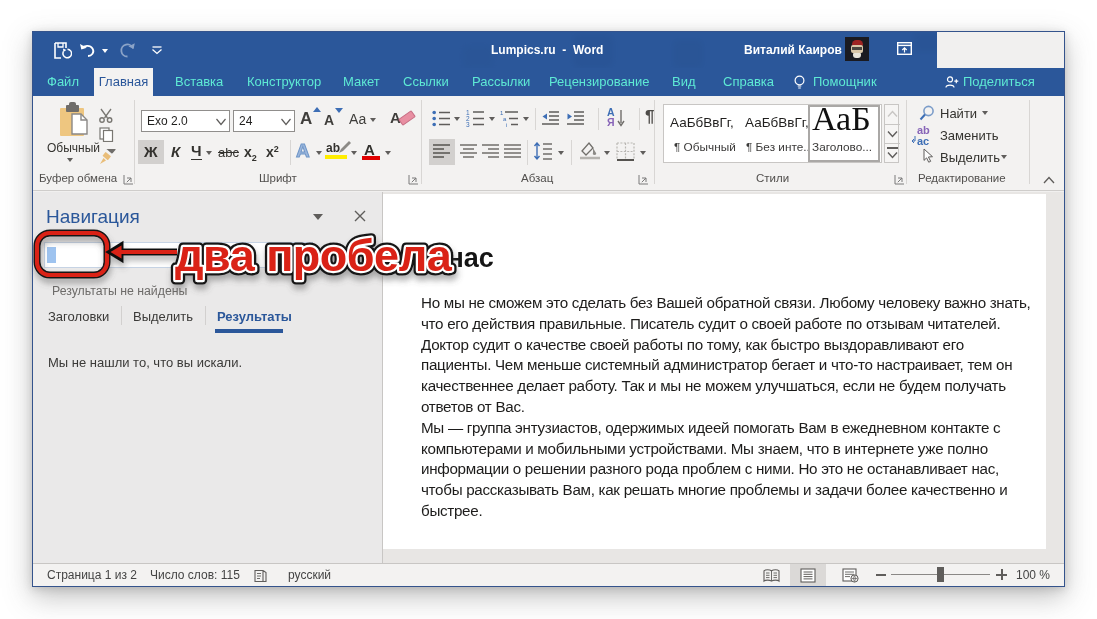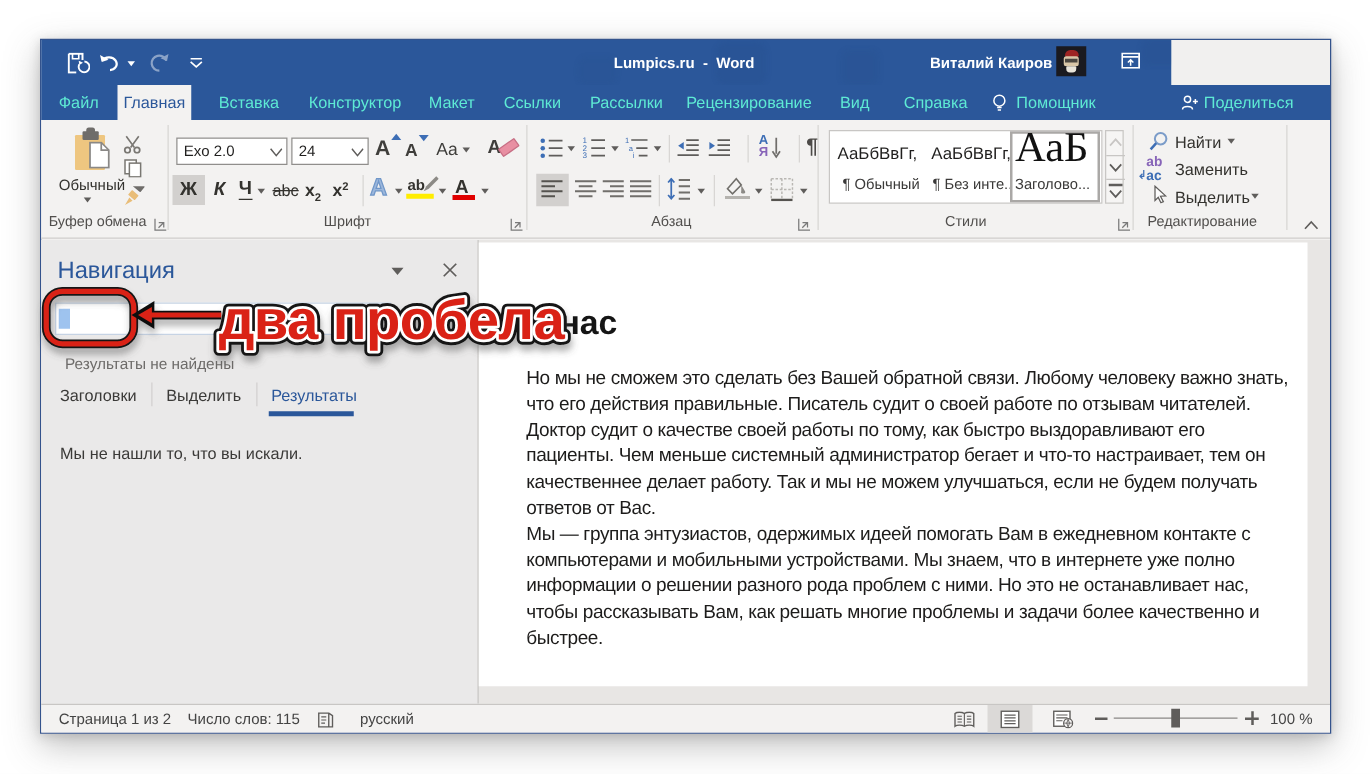--- a/index.html
+++ b/index.html
@@ -358,21 +358,21 @@
           <path d="M1 1 L11 11 M11 1 L1 11" stroke="#5f5d5b" stroke-width="1.4"></path>
         </svg>
 
       <div class="abs" style="left:11px;top:50px;width:269px;height:26px;background:#fff;border:1px solid #c6d3e4"></div>
 
       <div class="abs" style="left:14px;top:55px;width:9px;height:16px;background:#9ec3ef"></div>
       <div class="abs" style="left:19px;top:92px;font-size:12.3px;color:#6d6b69">Результаты не найдены</div>
 
       <div class="abs" style="left:15px;top:117px;font-size:13px;color:#3b3a38">Заголовки</div>
       <div class="abs" style="left:100px;top:117px;font-size:13px;color:#3b3a38">Выделить</div>
-      <div class="abs" style="left:184px;top:117px;font-size:13px;font-weight:normal;color:#2b579a">Результаты</div>
+      <div class="abs" style="left:184px;top:117px;font-size:13px;font-weight:bold;color:#2b579a">Результаты</div>
       <div class="abs" style="left:182px;top:137px;width:68px;height:4px;background:#2b579a"></div>
       <div class="abs" style="left:88px;top:114px;width:1px;height:19px;background:#d2d0cf"></div>
       <div class="abs" style="left:172px;top:114px;width:1px;height:19px;background:#d2d0cf"></div>
       <div class="abs" style="left:15px;top:163px;font-size:13px;color:#3b3a38">Мы не нашли то, что вы искали.</div>
     </div>
     <div id="page">
       <div class="abs" style="left:36px;top:49px;font-size:27px;font-weight:bold;color:#151515">О нас</div>
       <div class="doc abs" style="left:38px;top:97px;width:625px">
         <p style="margin-top:2px">Но мы не сможем это сделать без Вашей обратной связи. Любому человеку важно знать,<br>
 что его действия правильные. Писатель судит о своей работе по отзывам читателей.<br>

